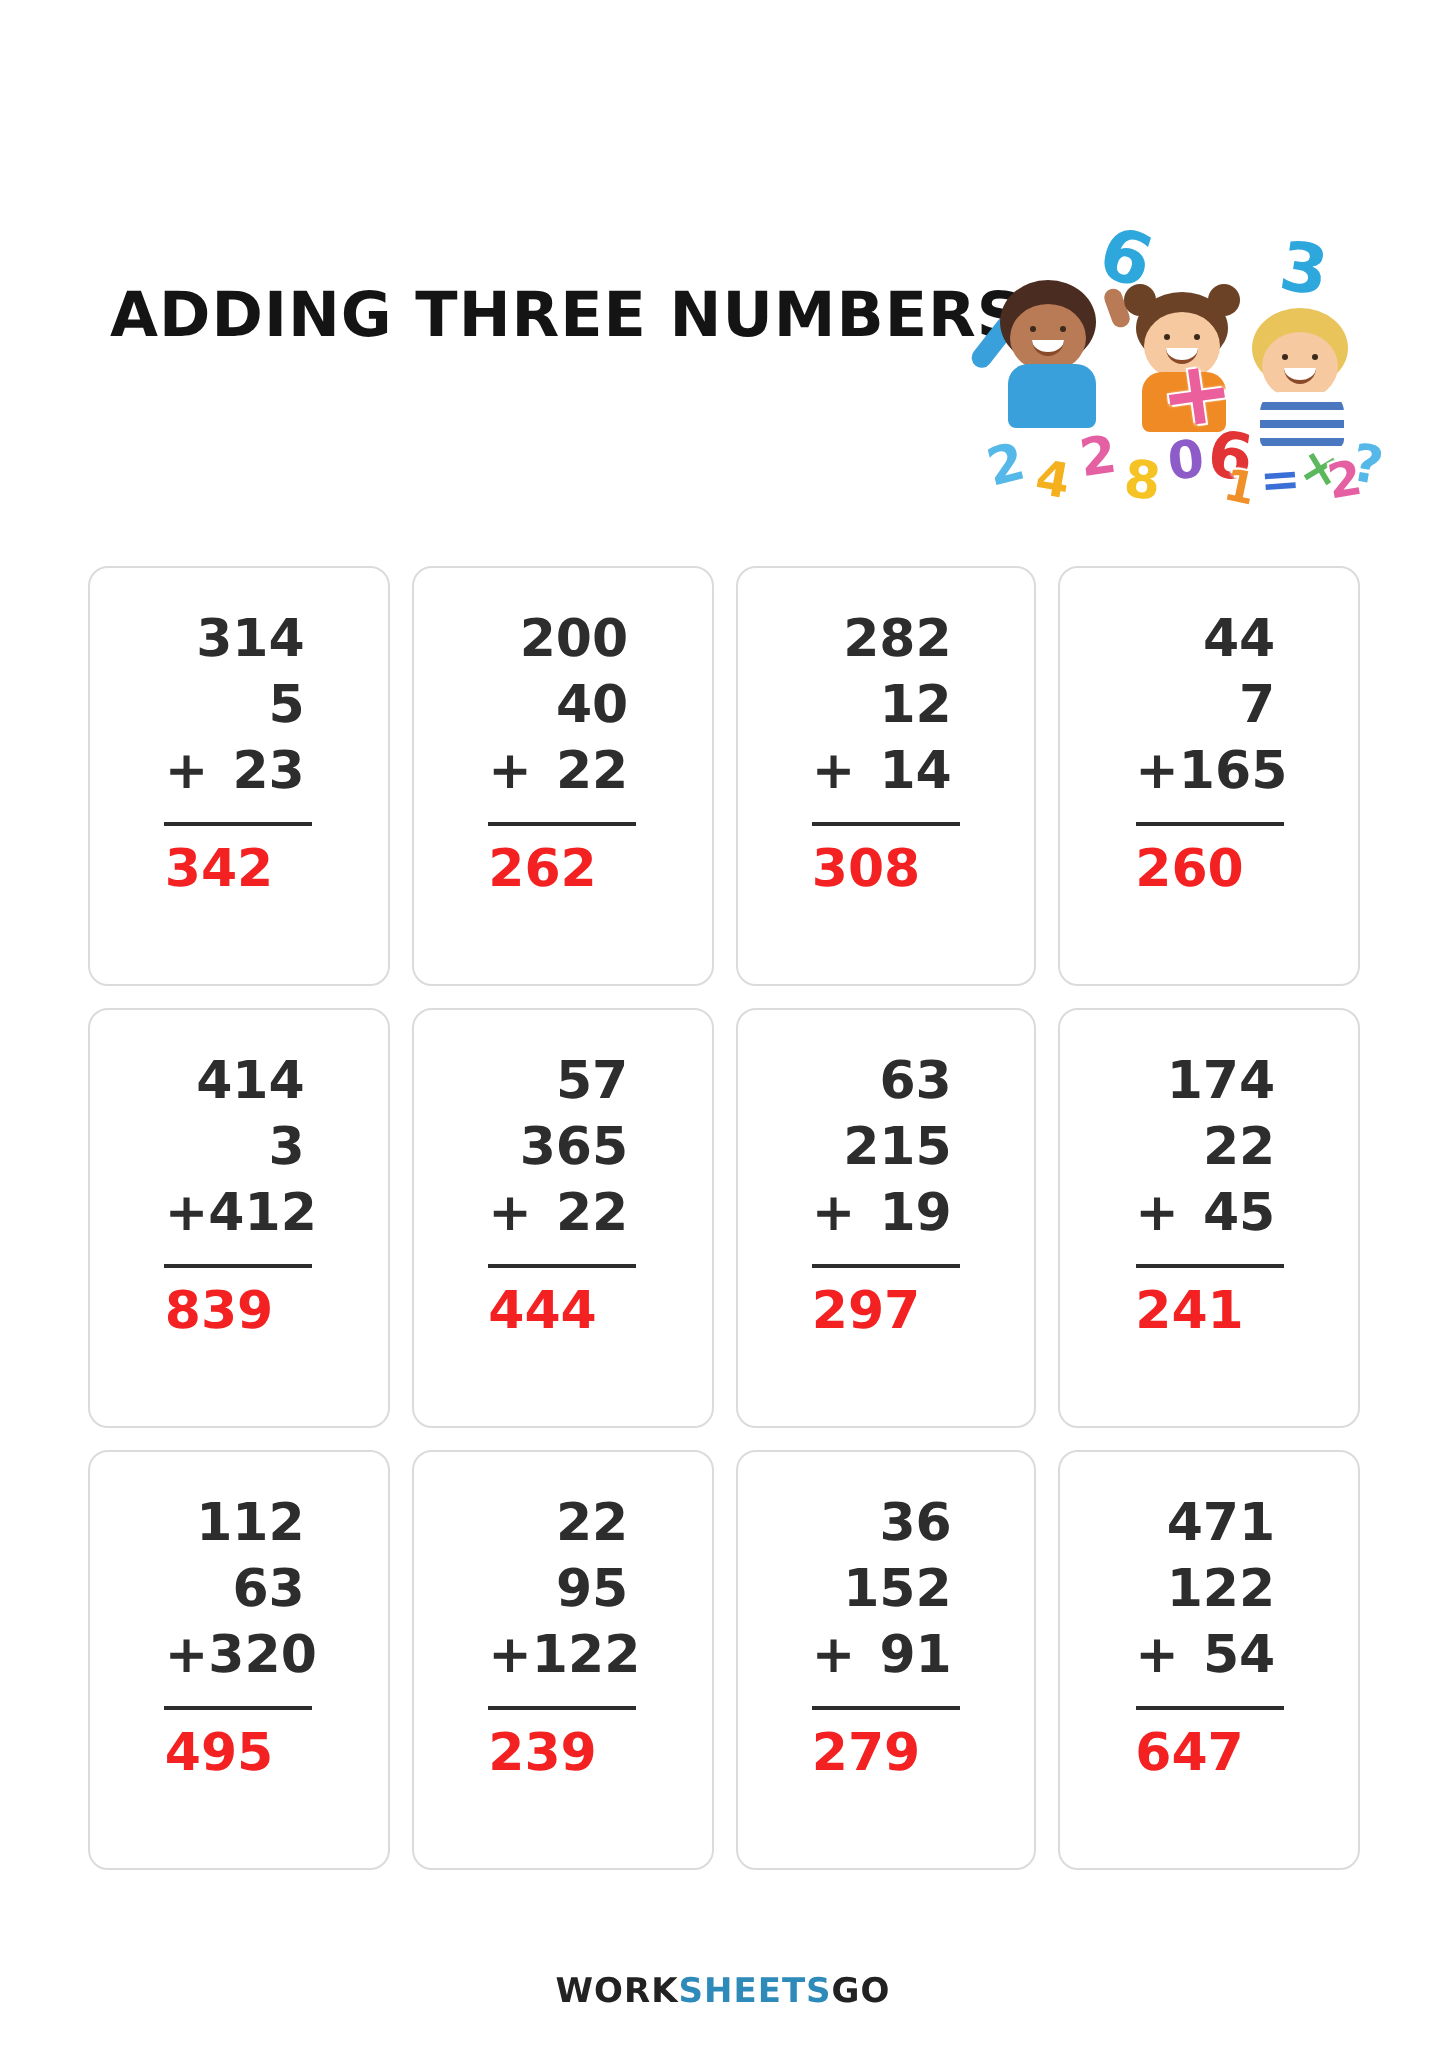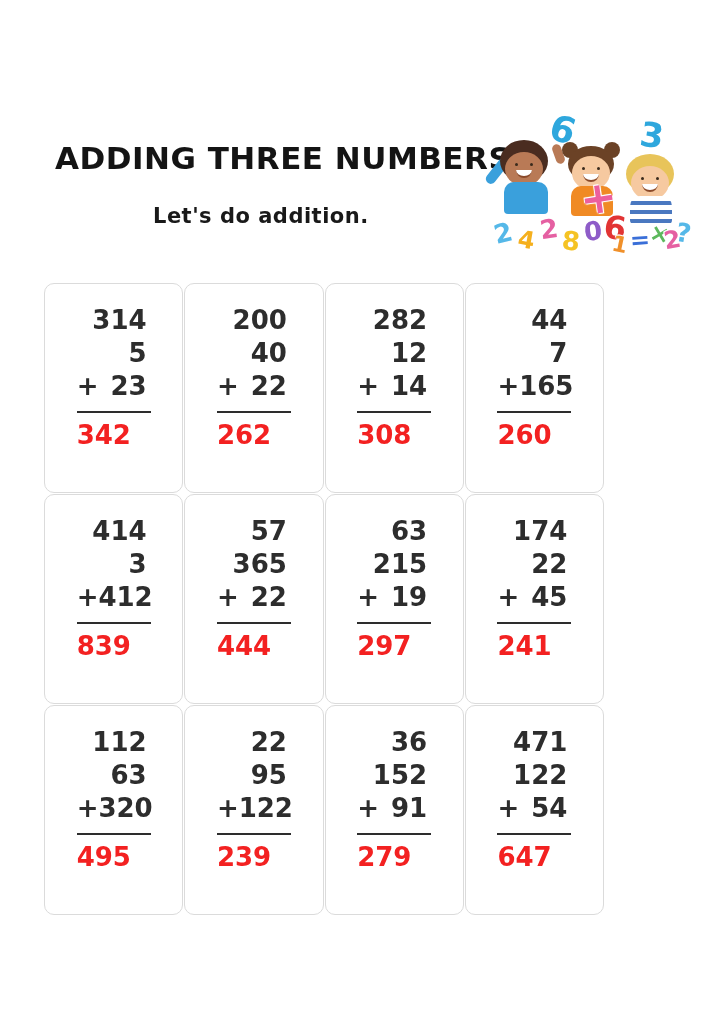--- a/index.html
+++ b/index.html
@@ -93,25 +93,25 @@
   .p6  { left: 138px; top: 112px; font-size: 24px; color: #3a6fd8; transform: rotate(-4deg); }
   .p7  { left: 120px; top: 118px; font-size: 22px; color: #f0902a; transform: rotate(12deg); }
   .p8  { left: 158px; top: 106px; font-size: 24px; color: #5cb85c; transform: rotate(14deg); }
   .p9  { left: 172px; top: 112px; font-size: 24px; color: #e560a2; transform: rotate(-10deg); }
   .p10 { left: 184px; top: 104px; font-size: 26px; color: #55b8e8; transform: rotate(10deg); }
 
   
   .grid {
     position: absolute;
     left: 44px; top: 283px;
-    width: 560px;
+    width: 636px;
     display: grid;
     grid-template-columns: repeat(4, 1fr);
     grid-auto-rows: 210px;
-    gap: 1px;
+    gap: 11px;
   }
   .card {
     background: #ffffff;
     border: 1.5px solid #dbdbdb;
     border-radius: 10px;
   }
   .problem {
     width: 74px;
     margin: 20px auto 0;
     font-size: 26px;
@@ -150,21 +150,20 @@
   }
   .footer .blue { color: #2e8ab8; }
 </style>
 </head>
 <body>
 
 <div class="page">
 
 
   <h1 class="title">ADDING THREE NUMBERS</h1>
-  <p class="subtitle">Let's do addition.</p>
 
   <div class="illustration">
     <span class="glyph g-six">6</span>
     <span class="glyph g-three">3</span>
     <span class="glyph g-plus">+</span>
     <div class="kid kid1">
       <div class="arm"></div>
       <div class="hair"></div>
       <div class="face"></div>
       <div class="eye l"></div>
@@ -357,14 +356,17 @@
           <span>+</span>
           <span>54</span>
         </div>
         <div class="rule"></div>
         <div class="answer">647</div>
       </div>
     </div>
 
   </div>
 
+  <div class="footer">
+    <span>WORK</span><span class="blue">SHEETS</span><span>GO</span>
+  </div>
 
 </div>
 
 </body></html>

